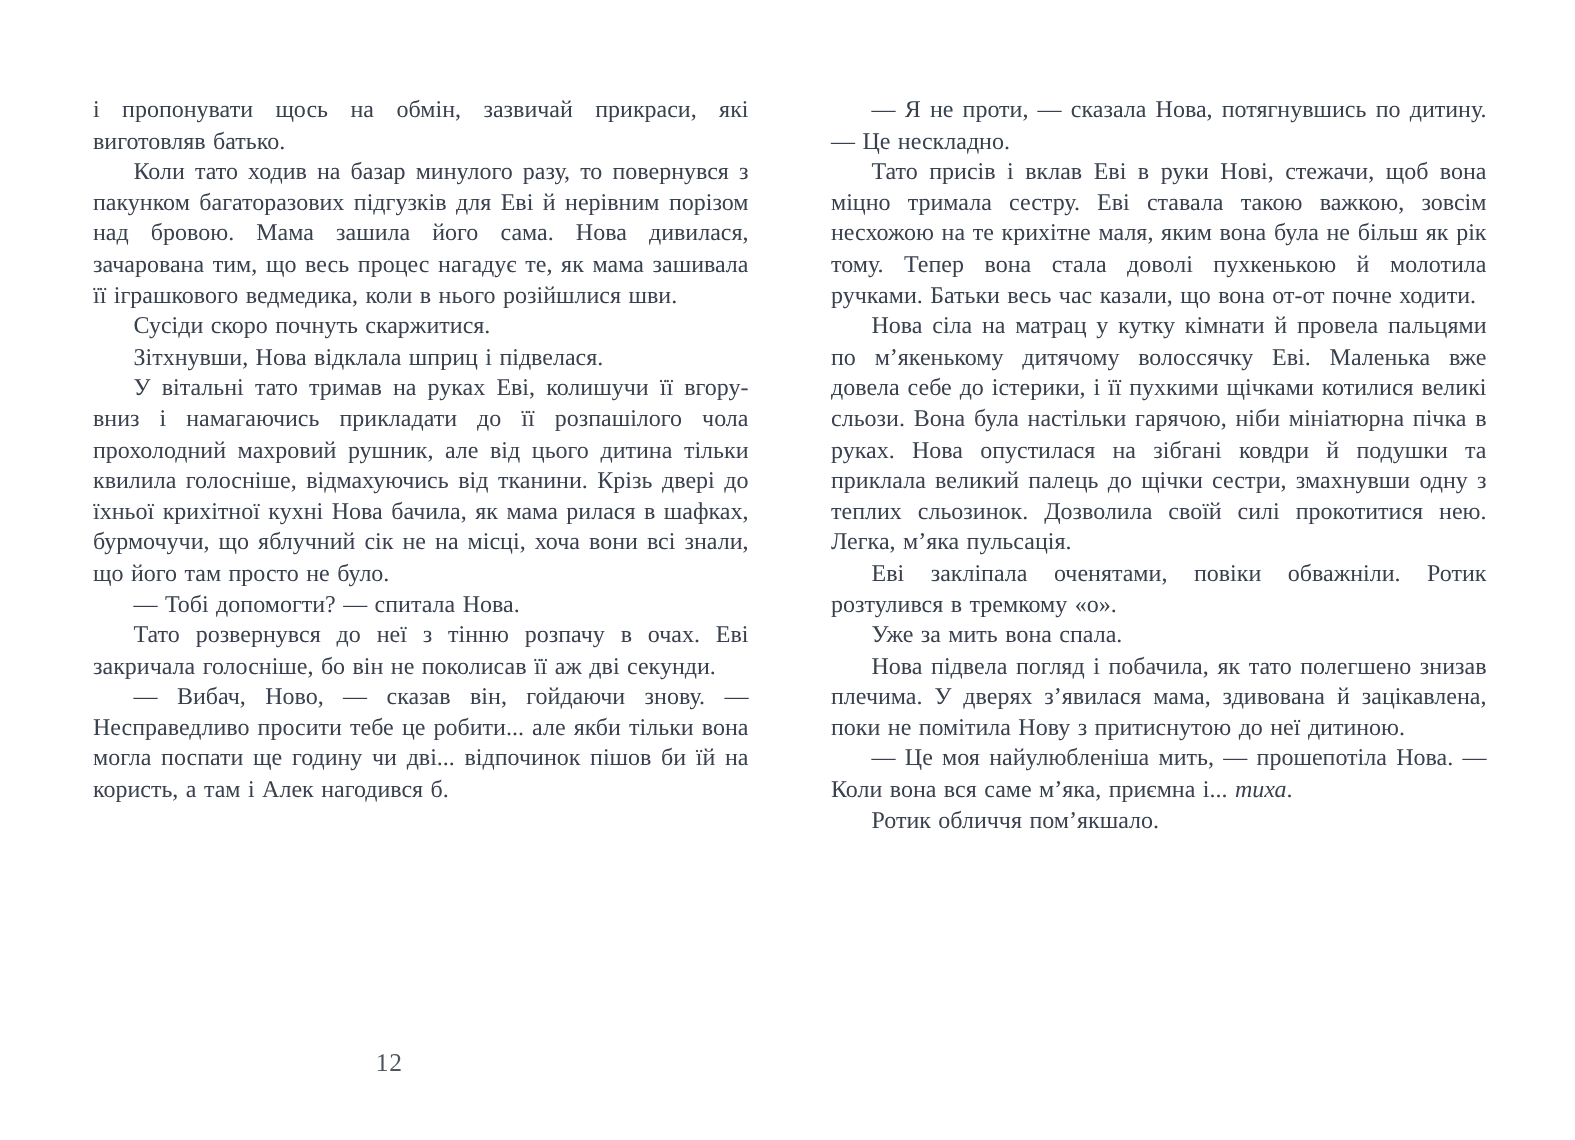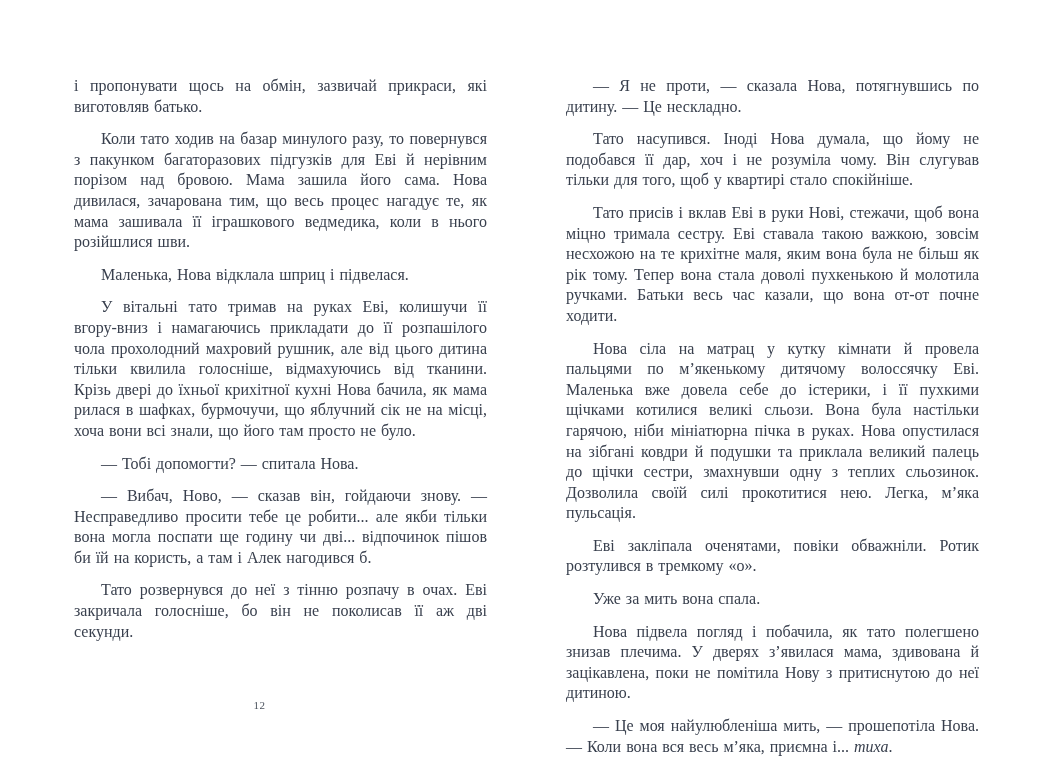--- a/index.html
+++ b/index.html
@@ -35,61 +35,61 @@
     width: 437px;
     font-size: 16px;
     line-height: 20.6px;
     text-align: justify;
     text-justify: inter-word;
     hyphens: auto;
     -webkit-hyphens: auto;
     word-spacing: 0.06em;
   }
   .page-text p {
-    margin: 12px;
+    margin: 0;
     padding: 0;
   }
   .page-text p.indent {
     text-indent: 27px;
   }
   .page-number {
     position: absolute;
     top: 699px;
     left: 0;
     width: 437px;
     text-align: center;
     transform: translateX(-21px);
-    font-size: 11px;
+    font-size: 17px;
     letter-spacing: 0.5px;
     color: #4d545f;
   }
   i { }
 </style>
 </head>
 <body>
 
 <div class="spread">
   <div class="page page-left">
     <div class="page-text">
         <p><span>і пропонувати щось на обмін, зазвичай прикраси, які виготовляв батько.</span></p>
         <p class="indent"><span>Коли тато ходив на базар минулого разу, то повернувся з пакунком багаторазових підгузків для Еві й нерівним порізом над бровою. Мама зашила його сама. Нова дивилася, зачарована тим, що весь процес нагадує те, як мама зашивала її іграшкового ведмедика, коли в нього розійшлися шви.</span></p>
-        <p class="indent"><span>Маленька, Нова відклала шприц і підвелася.</span></p>
+        <p class="indent"><span>Сусіди скоро почнуть скаржитися.</span></p>
+        <p class="indent"><span>Зітхнувши, Нова відклала шприц і підвелася.</span></p>
         <p class="indent"><span>У вітальні тато тримав на руках Еві, колишучи її вгору-вниз і намагаючись прикладати до її розпашілого чола прохолодний махровий рушник, але від цього дитина тільки квилила голосніше, відмахуючись від тканини. Крізь двері до їхньої крихітної кухні Нова бачила, як мама рилася в шафках, бурмочучи, що яблучний сік не на місці, хоча вони всі знали, що його там просто не було.</span></p>
         <p class="indent"><span>— Тобі допомогти? — спитала Нова.</span></p>
+        <p class="indent"><span>Тато розвернувся до неї з тінню розпачу в очах. Еві закричала голосніше, бо він не поколисав її аж дві секунди.</span></p>
         <p class="indent"><span>— Вибач, Ново, — сказав він, гойдаючи знову. — Несправедливо просити тебе це робити... але якби тільки вона могла поспати ще годину чи дві... відпочинок пішов би їй на користь, а там і Алек нагодився б.</span></p>
-        <p class="indent"><span>Тато розвернувся до неї з тінню розпачу в очах. Еві закричала голосніше, бо він не поколисав її аж дві секунди.</span></p>
       </div>
     <div class="page-number">12</div>
   </div>
   <div class="page page-right">
     <div class="page-text">
         <p class="indent"><span>— Я не проти, — сказала Нова, потягнувшись по дитину. — Це нескладно.</span></p>
-        <p class="indent"><span>Тато насупився. Іноді Нова думала, що йому не подобався її дар, хоч і не розуміла чому. Він слугував тільки для того, щоб у квартирі стало спокійніше.</span></p>
         <p class="indent"><span>Тато присів і вклав Еві в руки Нові, стежачи, щоб вона міцно тримала сестру. Еві ставала такою важкою, зовсім несхожою на те крихітне маля, яким вона була не більш як рік тому. Тепер вона стала доволі пухкенькою й молотила ручками. Батьки весь час казали, що вона от-от почне ходити.</span></p>
         <p class="indent"><span>Нова сіла на матрац у кутку кімнати й провела пальцями по м’якенькому дитячому волоссячку Еві. Маленька вже довела себе до істерики, і її пухкими щічками котилися великі сльози. Вона була настільки гарячою, ніби мініатюрна пічка в руках. Нова опустилася на зібгані ковдри й подушки та приклала великий палець до щічки сестри, змахнувши одну з теплих сльозинок. Дозволила своїй силі прокотитися нею. Легка, м’яка пульсація.</span></p>
         <p class="indent"><span>Еві закліпала оченятами, повіки обважніли. Ротик розтулився в тремкому «о».</span></p>
         <p class="indent"><span>Уже за мить вона спала.</span></p>
         <p class="indent"><span>Нова підвела погляд і побачила, як тато полегшено знизав плечима. У дверях з’явилася мама, здивована й зацікавлена, поки не помітила Нову з притиснутою до неї дитиною.</span></p>
-        <p class="indent"><span>— Це моя найулюбленіша мить, — прошепотіла Нова. — Коли вона вся весь м’яка, приємна і... </span><i>тиха</i><span>.</span></p>
+        <p class="indent"><span>— Це моя найулюбленіша мить, — прошепотіла Нова. — Коли вона вся саме м’яка, приємна і... </span><i>тиха</i><span>.</span></p>
         <p class="indent"><span>Ротик обличчя пом’якшало.</span></p>
       </div>
   </div>
 </div>
 
 </body></html>

